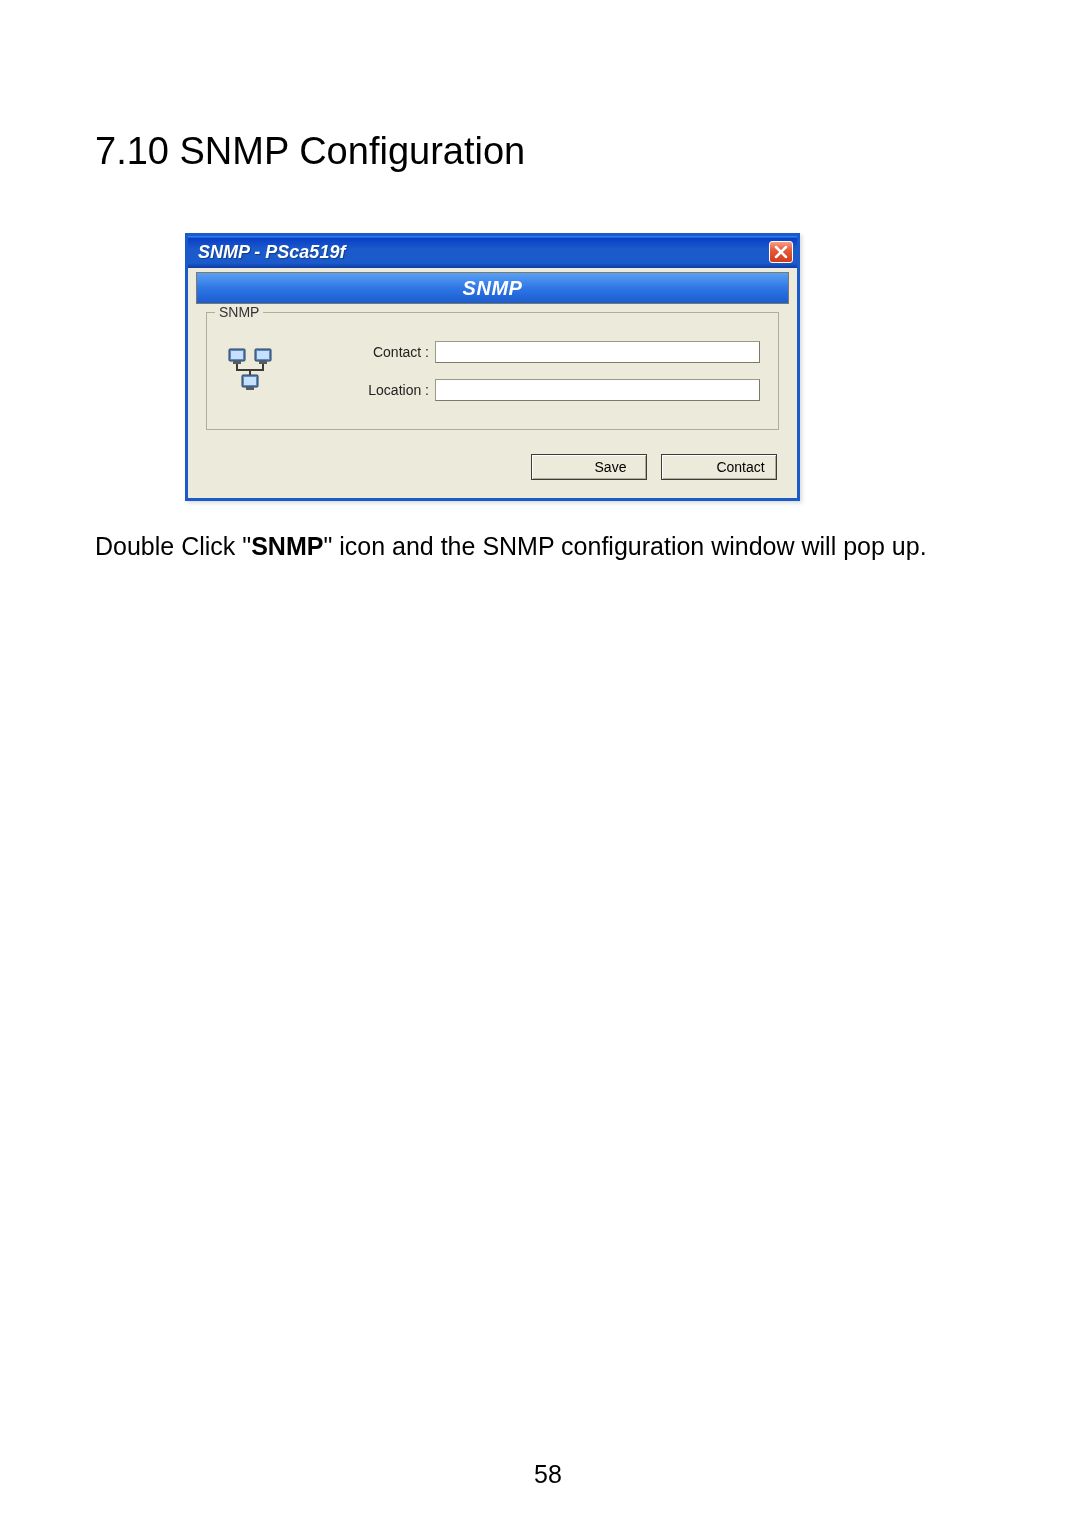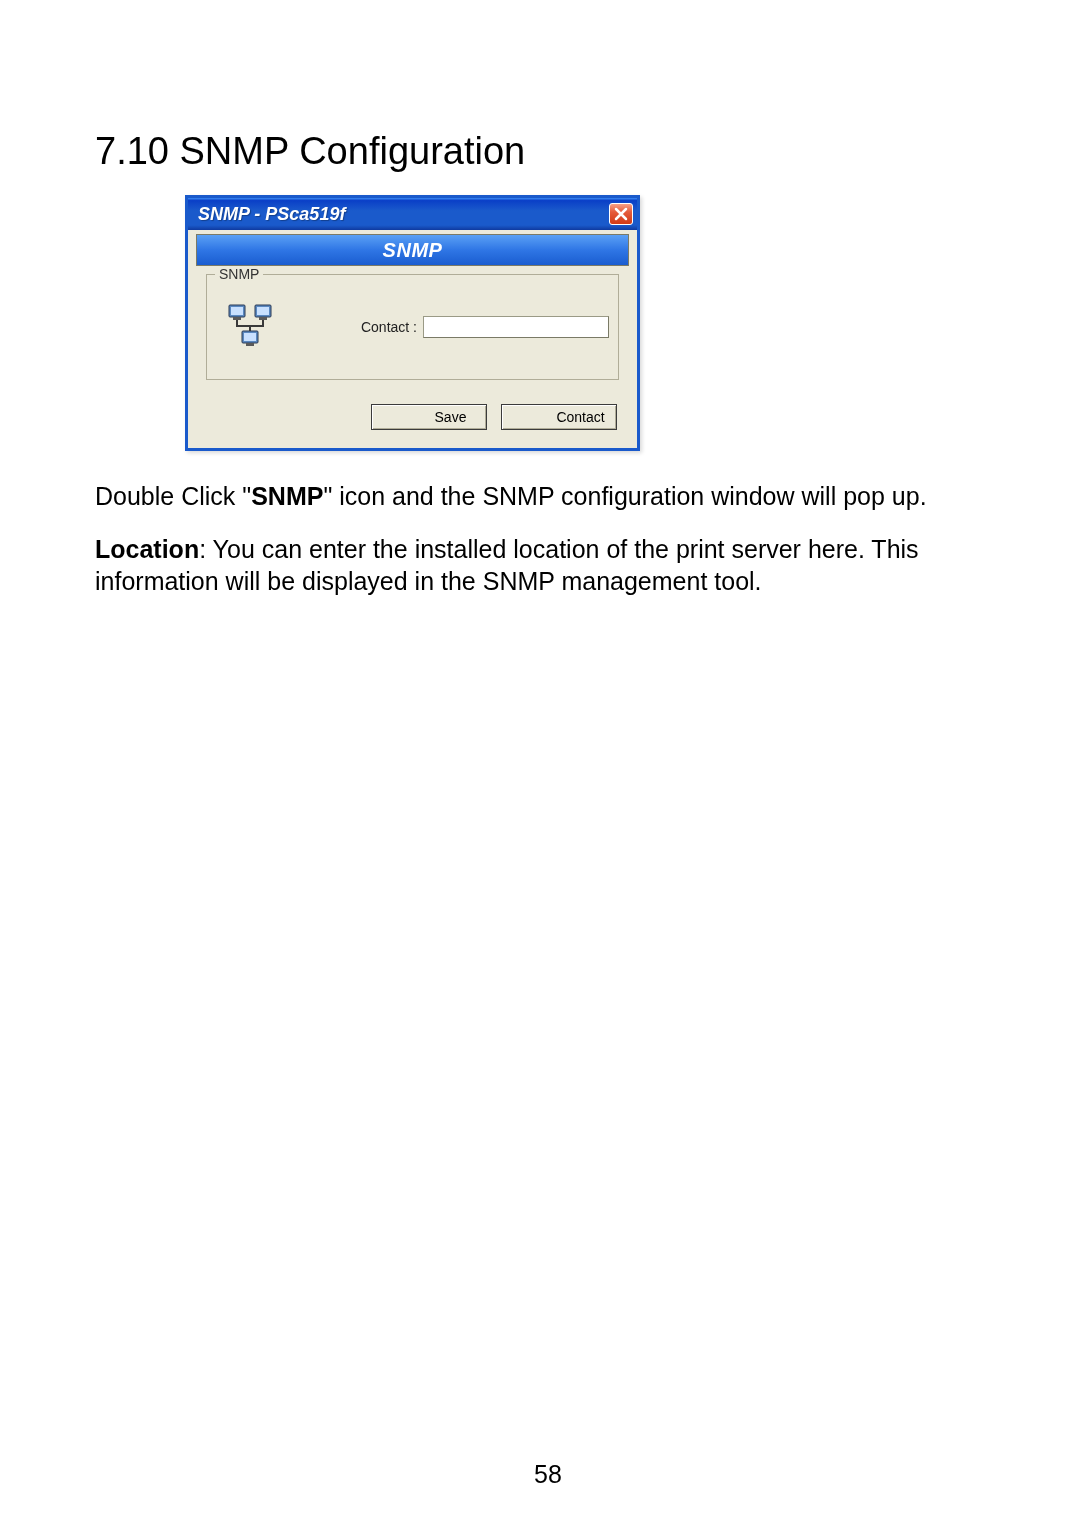--- a/index.html
+++ b/index.html
@@ -10,28 +10,28 @@
     font-family: Arial, Helvetica, sans-serif;
     color: #000;
     position: relative;
   }
   .page {
     padding: 130px 95px 0 95px;
   }
   .heading {
     font-size: 38px;
     font-weight: 400;
-    margin-bottom: 22px;
+    margin-bottom: 60px;
   }
   .dialog-wrap {
     margin-left: 90px;
     margin-bottom: 30px;
   }
   .dialog {
-    width: 455px;
+    width: 615px;
     border: 3px solid #1a5acb;
     background: #eceadb;
     box-shadow: 2px 2px 4px rgba(0,0,0,0.15);
   }
   .titlebar {
     height: 32px;
     background: linear-gradient(to bottom, #3b8cf5 0%, #0a3fc7 8%, #1a5acb 40%, #1a5acb 85%, #0f3aa0 100%);
     display: flex;
     align-items: center;
     justify-content: space-between;
@@ -86,21 +86,21 @@
     top: -9px;
     left: 8px;
     background: #eceadb;
     padding: 0 4px;
     font-size: 14px;
     color: #333;
   }
   .group-content {
     display: flex;
     align-items: center;
-    gap: 10px;
+    gap: 22px;
   }
   .network-icon {
     width: 50px;
     height: 48px;
     flex: 0 0 50px;
   }
   .fields {
     flex: 1;
     display: flex;
     flex-direction: column;
@@ -194,33 +194,34 @@
               <rect x="19" y="30" width="12" height="8" fill="#c8e0ff"></rect>
               <rect x="21" y="40" width="8" height="3" fill="#5a5a5a"></rect>
               <path d="M12 17 L12 23 L25 23 L25 28 M38 17 L38 23 L25 23" stroke="#3a3a3a" stroke-width="2" fill="none"></path>
             </svg>
           </div>
           <div class="fields">
             <div class="field-row">
               <span class="field-label">Contact :</span>
               <input class="field-input" type="text" value="" style="">
             </div>
+            <div class="field-row">
+              <span class="field-label">Location :</span>
+              <input class="field-input" type="text" value="" style="">
+            </div>
           </div>
         </div>
       </div>
       <div class="button-row">
         <div class="win-btn">Save</div>
         <div class="win-btn">Contact</div>
       </div>
     </div>
   </div>
 
   <p class="body-text">
     <span>Double Click "</span><b>SNMP</b><span>" icon and the SNMP configuration window will pop up.</span>
   </p>
 
 
-  <p class="body-text">
-    <b>Location</b><span>: You can enter the installed location of the print server here. This information will be displayed in the SNMP management tool.</span>
-  </p>
 </div>
 
 <div class="page-number">58</div>
 
 </body></html>

